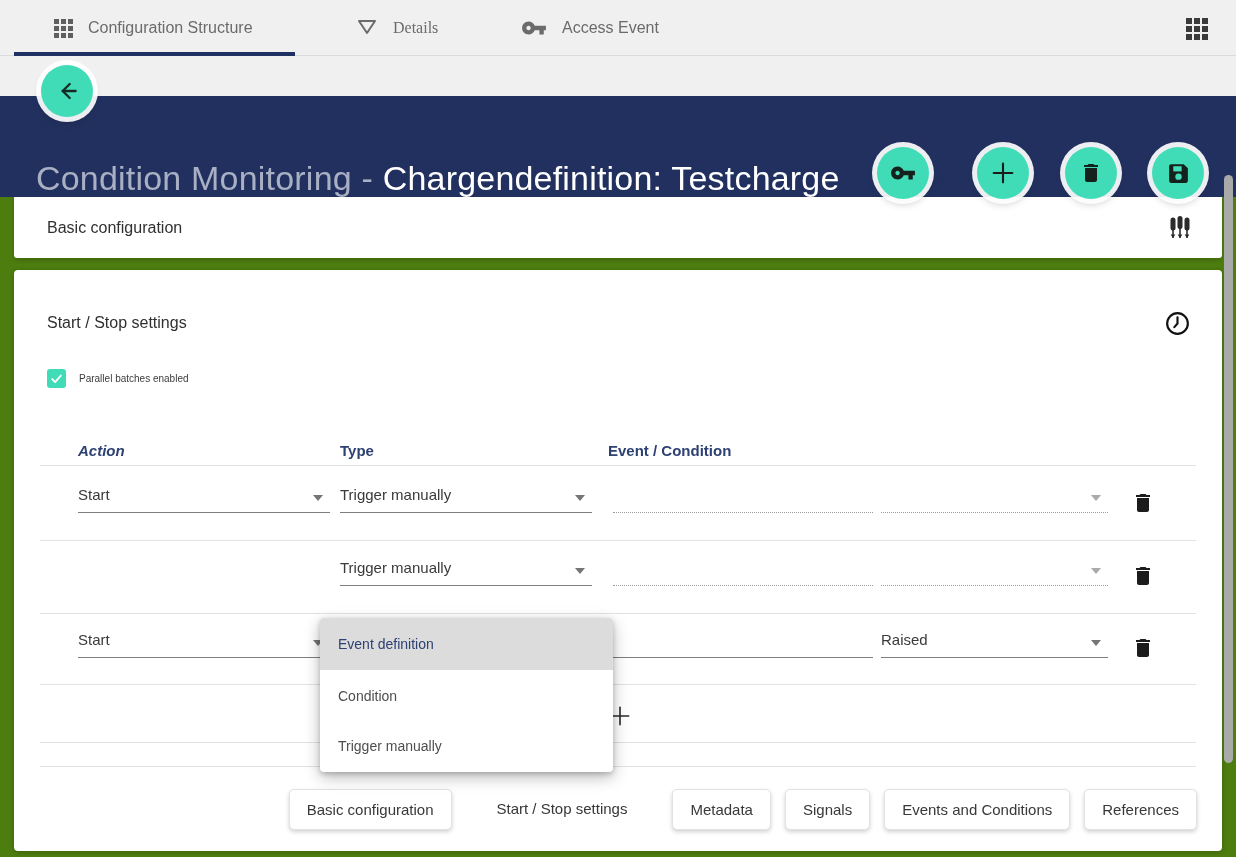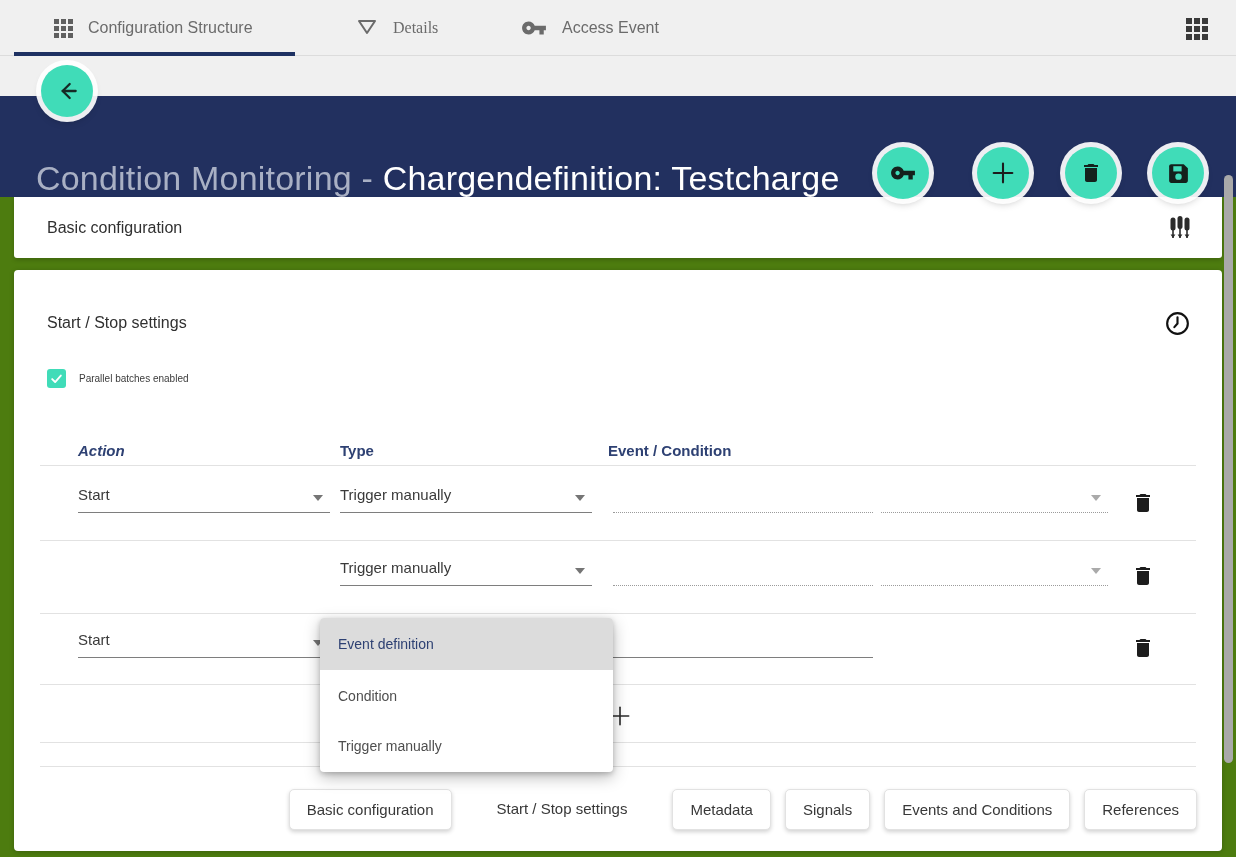--- a/index.html
+++ b/index.html
@@ -263,20 +263,24 @@
     <div class="field" style="left:64px;top:354px;width:252px;">
       <span>Start</span>
       <span class="caret"></span>
     </div>
     <div class="field" style="left:326px;top:354px;width:252px;">
       <span></span>
     </div>
     <div class="field" style="left:599px;top:354px;width:260px;">
       <span></span>
     </div>
+    <div class="field" style="left:867px;top:354px;width:227px;">
+      <span>Raised</span>
+      <span class="caret"></span>
+    </div>
     <div class="trash-btn" style="top:366px;">
       <svg width="24" height="24" viewBox="0 0 24 24">
           <path fill="#1c1c1c" d="M6 19c0 1.1.9 2 2 2h8c1.1 0 2-.9 2-2V7H6v12zM19 4h-3.5l-1-1h-5l-1 1H5v2h14V4z"></path>
         </svg>
     </div>
     <div class="hline" style="top:414px;"></div>
 
     <div class="add-btn">
       <svg width="26" height="26" viewBox="0 0 24 24" stroke="#2b2b2b" stroke-width="1.5" stroke-linecap="round">
           <path d="M12 4 V20"></path>

